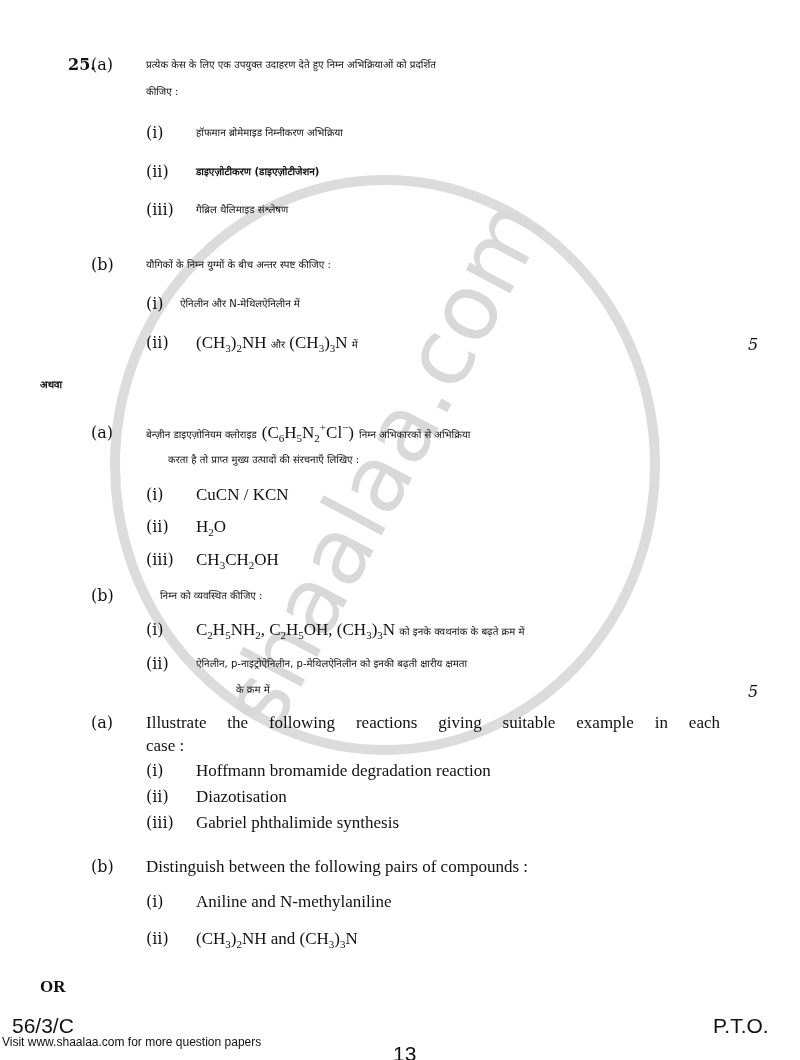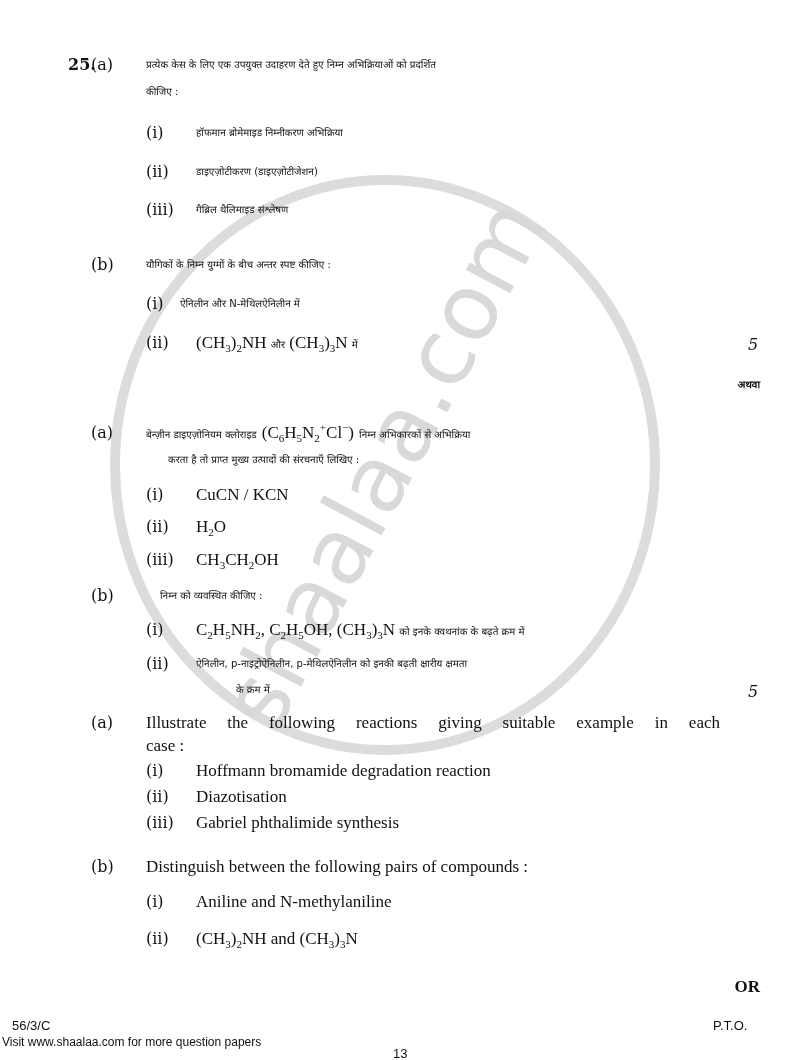--- a/index.html
+++ b/index.html
@@ -3,41 +3,41 @@
 <meta charset="utf-8">
 <style>
   html, body { margin:0; padding:0; background:#fff; }
   body { width:800px; height:1060px; position:relative; overflow:hidden; font-family:"DejaVu Serif", serif; color:#111; }
   .watermark { position:absolute; left:95px; top:165px; width:580px; height:600px; pointer-events:none; }
   .abs { position:absolute; font-size:16px; line-height:20px; white-space:nowrap; }
   .qnum { font-weight:bold;margin-left:38px; }
   .mark { font-style:italic; }
   .hi { font-family:"DejaVu Sans", sans-serif; font-size:10px; }
   .en { font-family:"Liberation Serif", serif; font-size:17px; }
-  .center { left:0; width:720px; text-align:right; }
+  .center { left:0; width:720px; text-align:left; }
   sub, sup { font-size:11px; line-height:0; }
-  .footer { font-family:"Liberation Sans", sans-serif; font-size:13px; }
+  .footer { font-family:"Liberation Sans", sans-serif; font-size:21px; }
 </style>
 </head>
 <body>
 
 <svg class="watermark" viewBox="0 0 580 600">
   <ellipse cx="290" cy="300" rx="270" ry="285" fill="none" stroke="#dcdcdc" stroke-width="10"></ellipse>
   <text x="290" y="330" fill="#d9d9d9" font-family="DejaVu Sans, sans-serif" font-size="92" text-anchor="middle" transform="rotate(-62 290 300)">shaalaa.com</text>
 </svg>
 
 <div class="abs qnum" style="left:30px;top:55px;">25.</div>
 <div class="abs" style="left:91px;top:55px;">(a)</div>
 <div class="abs hi" style="left:146px;top:55px;">प्रत्येक केस के लिए एक उपयुक्त उदाहरण देते हुए निम्न अभिक्रियाओं को प्रदर्शित</div>
 <div class="abs hi" style="left:146px;top:82px;">कीजिए :</div>
 
 <div class="abs" style="left:146px;top:123px;">(i)</div>
 <div class="abs hi" style="left:196px;top:123px;">हॉफमान ब्रोमेमाइड निम्नीकरण अभिक्रिया</div>
 <div class="abs" style="left:146px;top:162px;">(ii)</div>
-<div class="abs hi" style="left:196px;top:162px;">डाइएज़ोटीकरण (डाइएज़ोटीजेशन)</div>
+<div class="abs hi" style="left:196px;top:162px;font-weight:bold;">डाइएज़ोटीकरण (डाइएज़ोटीजेशन)</div>
 <div class="abs" style="left:146px;top:200px;">(iii)</div>
 <div class="abs hi" style="left:196px;top:200px;">गैब्रिल थैलिमाइड संश्लेषण</div>
 
 <div class="abs" style="left:91px;top:255px;">(b)</div>
 <div class="abs hi" style="left:146px;top:255px;">यौगिकों के निम्न युग्मों के बीच अन्तर स्पष्ट कीजिए :</div>
 <div class="abs" style="left:146px;top:294px;">(i)</div>
 <div class="abs hi" style="left:180px;top:294px;">ऐनिलीन और N-मेथिलऐनिलीन में</div>
 <div class="abs" style="left:146px;top:333px;">(ii)</div>
 <div class="abs en" style="left:196px;top:333px;">(CH<sub>3</sub>)<sub>2</sub>NH <span class="hi">और</span> (CH<sub>3</sub>)<sub>3</sub>N <span class="hi">में</span></div>
 <div class="abs mark" style="left:748px;top:335px;">5</div>

